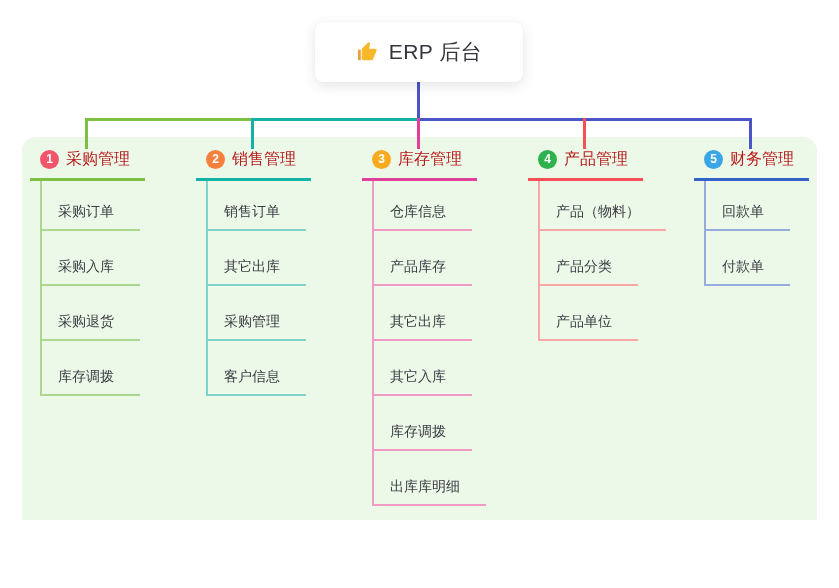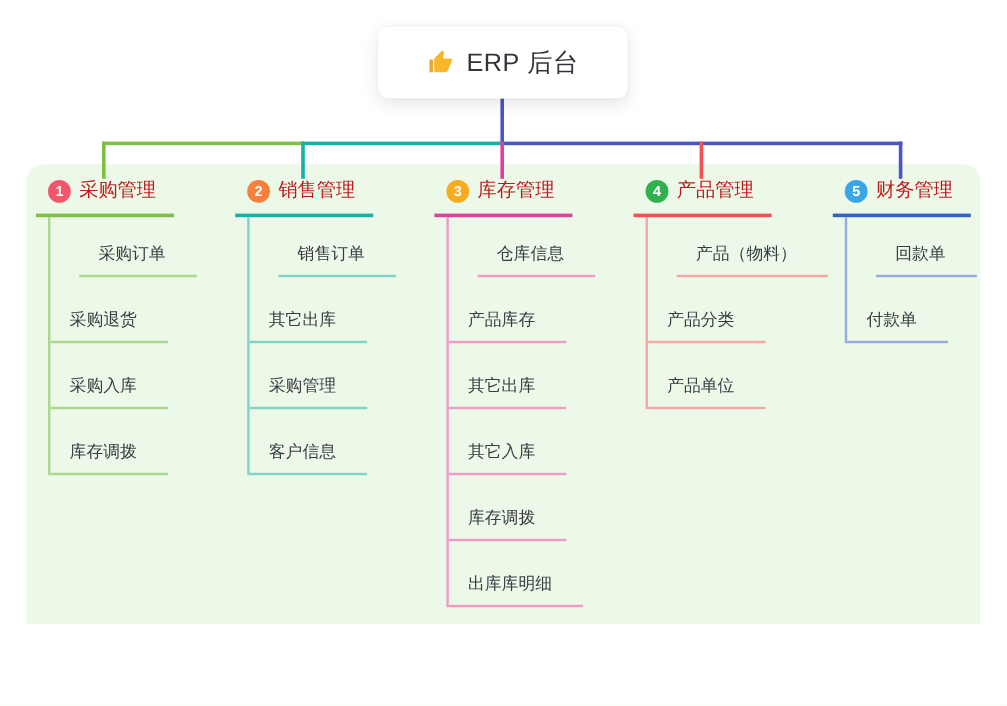--- a/index.html
+++ b/index.html
@@ -37,21 +37,21 @@
   .branch-label{font-size:16px;color:#b91c1c;line-height:22px;white-space:nowrap;}
   .items{
     margin-left:10px;display:flex;flex-direction:column;align-items:flex-start;
     border-left:2px solid var(--light);
   }
   .item{
     height:55px;box-sizing:border-box;display:flex;align-items:flex-end;
     padding:0 26px 8px 16px;border-bottom:2px solid var(--light);
     font-size:14px;color:#3a3b42;white-space:nowrap;
   }
-  .item:first-child{height:50px;margin-left:24px;}
+  .item:first-child{height:50px;}
 </style>
 </head>
 <body>
 
 <div class="stage" id="stage">
 
   <div class="root-card">
     <span class="root-icon">
       <svg width="23" height="23" viewBox="0 0 24 24" aria-hidden="true">
         <path fill="#e8a33d" d="M2 20h3V9H2v11z"></path>
@@ -72,24 +72,24 @@
   <div class="branch" style="left: 30px; --strong: #7cc144; --light: #abd88e;">
     <div class="branch-header">
       <span class="badge" style="background: rgb(242, 86, 107);">1</span>
       <span class="branch-label">采购管理</span>
     </div>
     <div class="items">
         <div class="item">
           <span>采购订单</span>
         </div>
         <div class="item">
-          <span>采购退货</span>
+          <span>采购入库</span>
         </div>
         <div class="item">
-          <span>采购入库</span>
+          <span>采购退货</span>
         </div>
         <div class="item">
           <span>库存调拨</span>
         </div>
       </div>
   </div>
 <div class="drop" style="left: 251px; background: rgb(20, 178, 165);"></div>
   <div class="branch" style="left: 196px; --strong: #14b2a5; --light: #7fd3c9;">
     <div class="branch-header">
       <span class="badge" style="background: rgb(245, 129, 61);">2</span>

